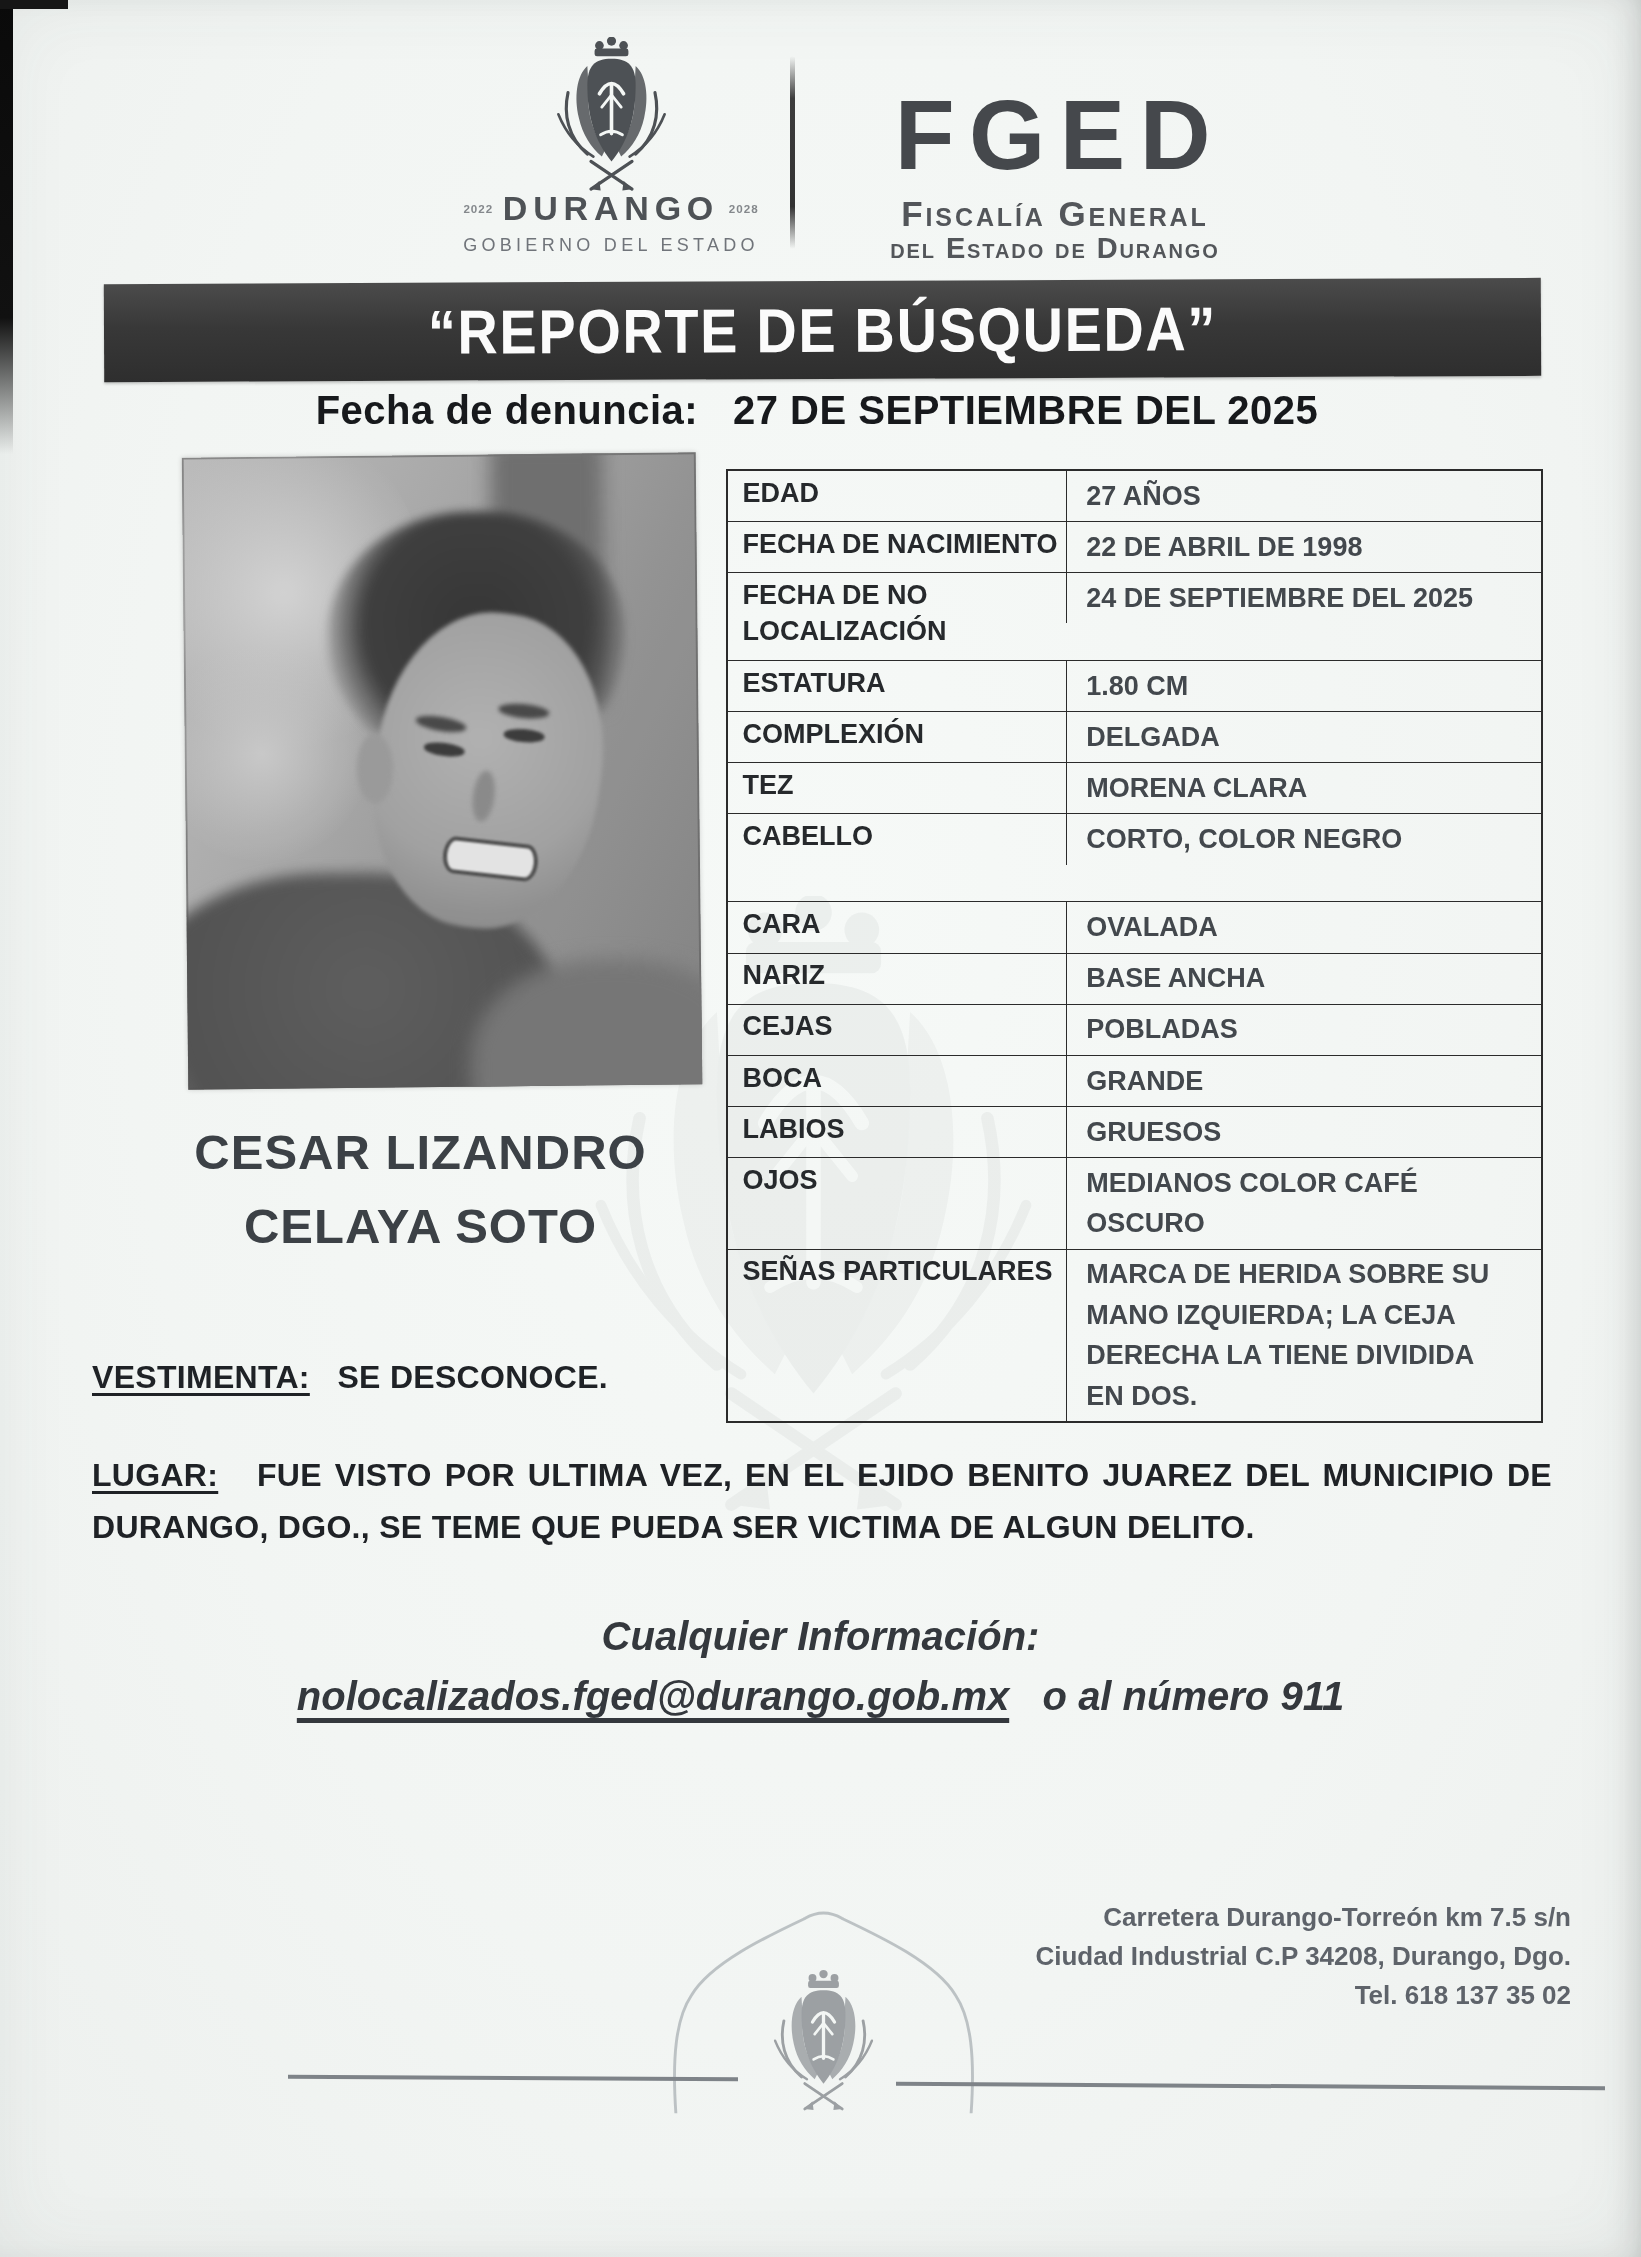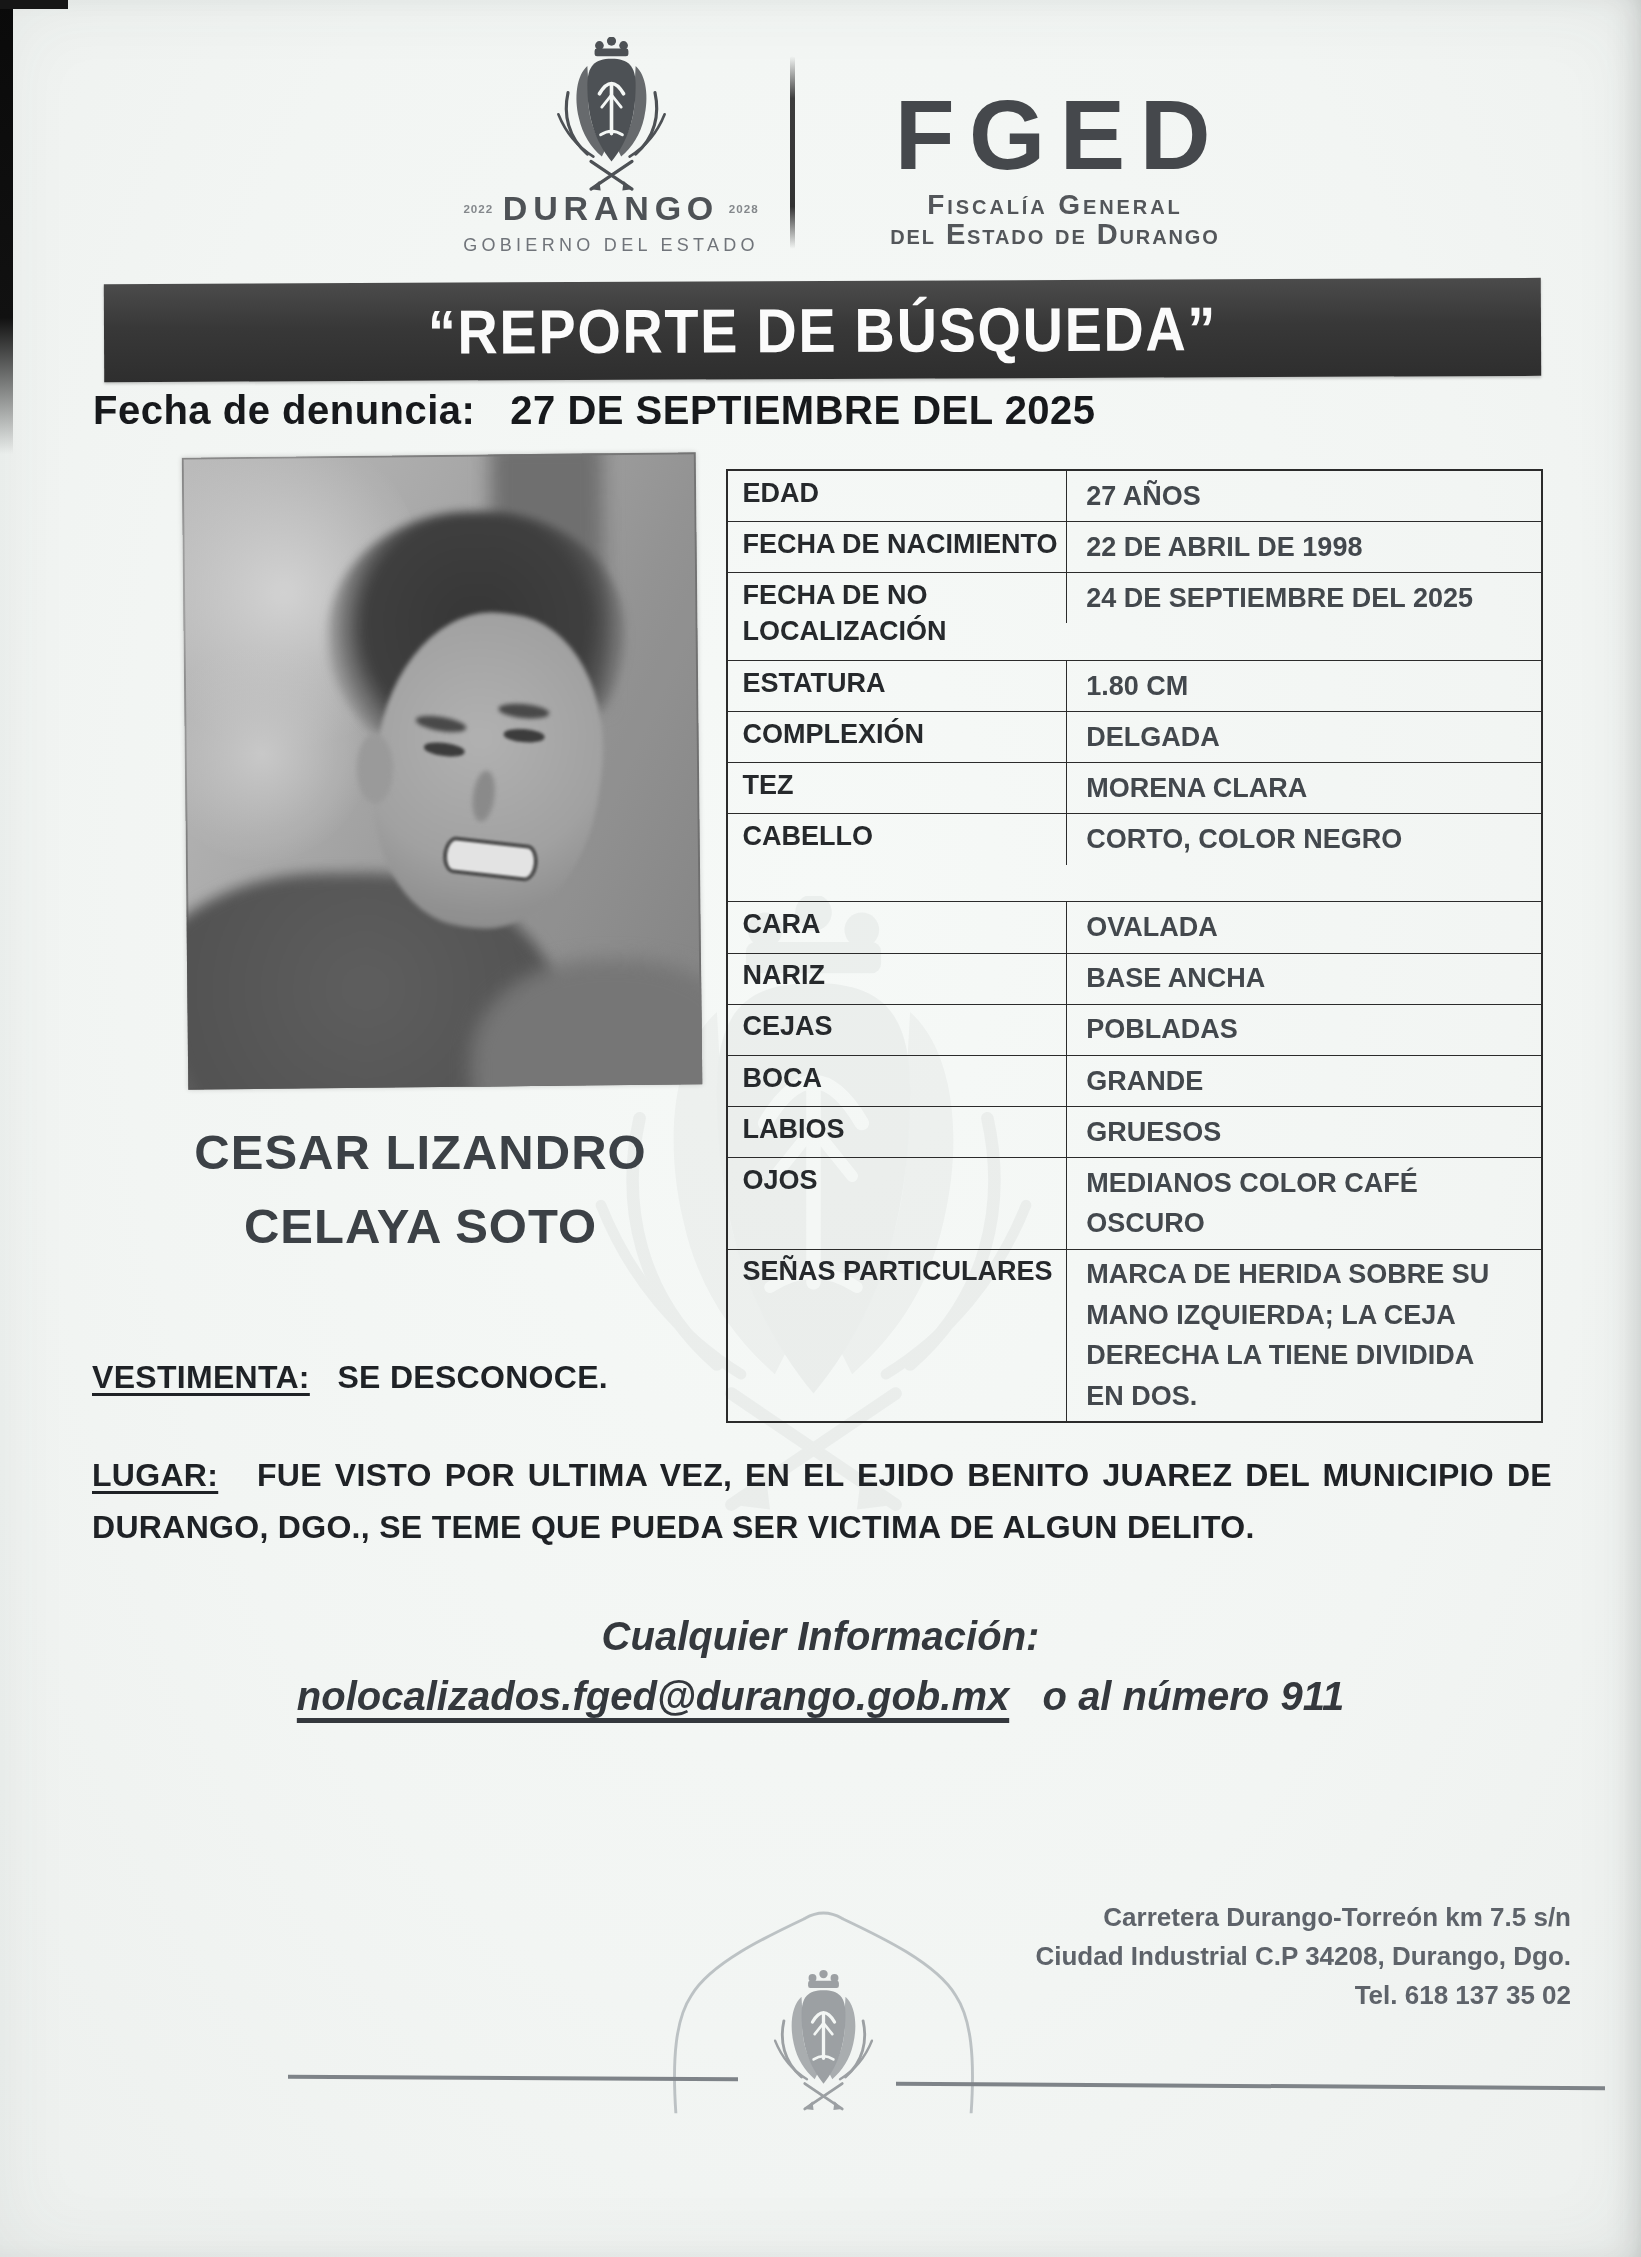--- a/index.html
+++ b/index.html
@@ -22,34 +22,34 @@
     align-items:center;justify-content:center;gap:9.7px;}
   .durango-year{font-size:11.6px;font-weight:bold;color:#84888c;letter-spacing:1px;}
   .durango-name{font-size:34px;font-weight:800;letter-spacing:5.8px;color:#4e5256;}
   .durango-sub{position:absolute;left:439px;top:235px;width:344px;text-align:center;
     font-size:18px;font-weight:normal;letter-spacing:4.3px;color:#70747a;}
   .logo-divider{position:absolute;left:790px;top:56px;width:4.8px;height:193px;border-radius:2.9px;
     background:linear-gradient(rgba(60,60,60,0),#3d3d3d 22%,#323232 78%,rgba(60,60,60,0));}
   .fged-block{position:absolute;left:828px;top:86px;width:454px;text-align:center;}
   .fged-acronym{font-size:98px;font-weight:900;letter-spacing:14.5px;color:#45484c;
     line-height:1;margin-left:9.7px;}
-  .fged-sub1{margin-top:6px;font-size:28px;font-weight:bold;font-variant:small-caps;
+  .fged-sub1{margin-top:12px;font-size:35px;font-weight:bold;font-variant:small-caps;
     letter-spacing:2.9px;color:#53565a;line-height:1.05;}
   .fged-sub2{font-size:29px;font-weight:bold;font-variant:small-caps;
     letter-spacing:1.9px;color:#53565a;line-height:1.05;}
 
   
   .banner{position:absolute;left:104px;top:281px;width:1437px;height:98px;
     background:linear-gradient(180deg,#4b4b4b 0%,#383838 45%,#2e2e2e 100%);
     display:flex;align-items:center;justify-content:center;transform:rotate(-.25deg);
     box-shadow:0 1.9px 2.9px rgba(0,0,0,.2);}
   .banner-title{color:#fbfbfb;font-size:62px;font-weight:800;letter-spacing:1.9px;
     white-space:nowrap;transform:scaleX(.9);}
 
-  .fecha-line{position:absolute;left:93px;top:388px;width:1448px;text-align:left;
+  .fecha-line{position:absolute;left:93px;top:388px;width:1448px;text-align:center;
     font-size:40px;font-weight:bold;color:#17191c;letter-spacing:0.5px;}
 
   
   .photo{position:absolute;left:185px;top:455px;width:514px;height:632px;
     transform:rotate(-.6deg);overflow:hidden;filter:grayscale(1) contrast(.97);
     background:linear-gradient(115deg,#bdbdbd 0%,#a9a9a9 35%,#949494 65%,#828282 100%);
     box-shadow:inset 0 0 0 1.9px rgba(90,90,90,.55), 0 0 4.8px rgba(0,0,0,.18);}
   .photo *{position:absolute;}
   .ph-light{left:-8%;top:-6%;width:55%;height:55%;border-radius:50%;
     background:radial-gradient(circle,#d4d4d4 0%,rgba(212,212,212,0) 70%);}

